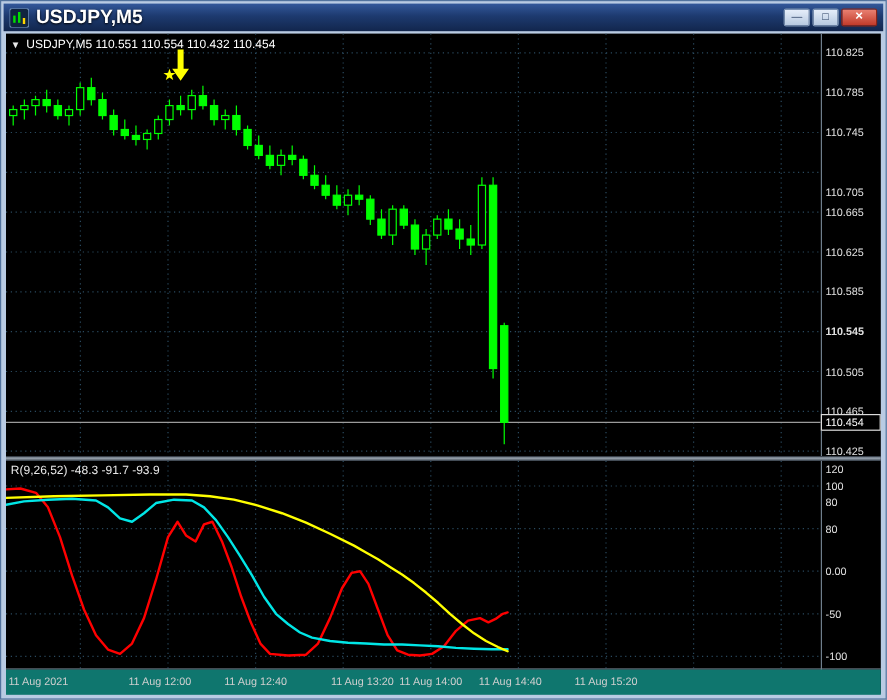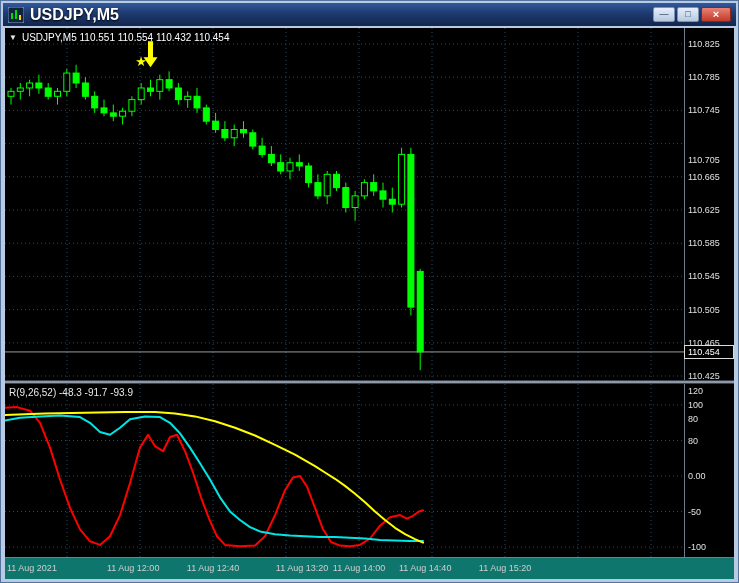--- a/index.html
+++ b/index.html
@@ -201,21 +201,21 @@
     <div class="h-sep"></div>
 
     <div id="right-axis">
         <div class="tick" style="top: 11px;">110.825</div>
         <div class="tick" style="top: 44.2px;">110.785</div>
         <div class="tick" style="top: 77.4px;">110.745</div>
         <div class="tick" style="top: 110.6px; margin-top: 16px;">110.705</div>
         <div class="tick" style="top: 143.8px;">110.665</div>
         <div class="tick" style="top: 177px;">110.625</div>
         <div class="tick" style="top: 210.2px;">110.585</div>
-        <div class="tick" style="top: 243.4px;">110.545</div>
+        <div class="tick" style="top: 243.4px; font-weight: bold;">110.545</div>
         <div class="tick" style="top: 276.6px;">110.505</div>
         <div class="tick" style="top: 309.8px;">110.465</div>
         <div class="tick" style="top: 343px;">110.425</div>
         <div class="tick" style="top: 357.8px;">120</div>
         <div class="tick" style="top: 372px;">100</div>
         <div class="tick" style="top: 386.2px;">80</div>
         <div class="tick" style="top: 407.5px;">80</div>
         <div class="tick" style="top: 443px;">0.00</div>
         <div class="tick" style="top: 478.5px;">-50</div>
         <div class="tick" style="top: 514px;">-100</div>

